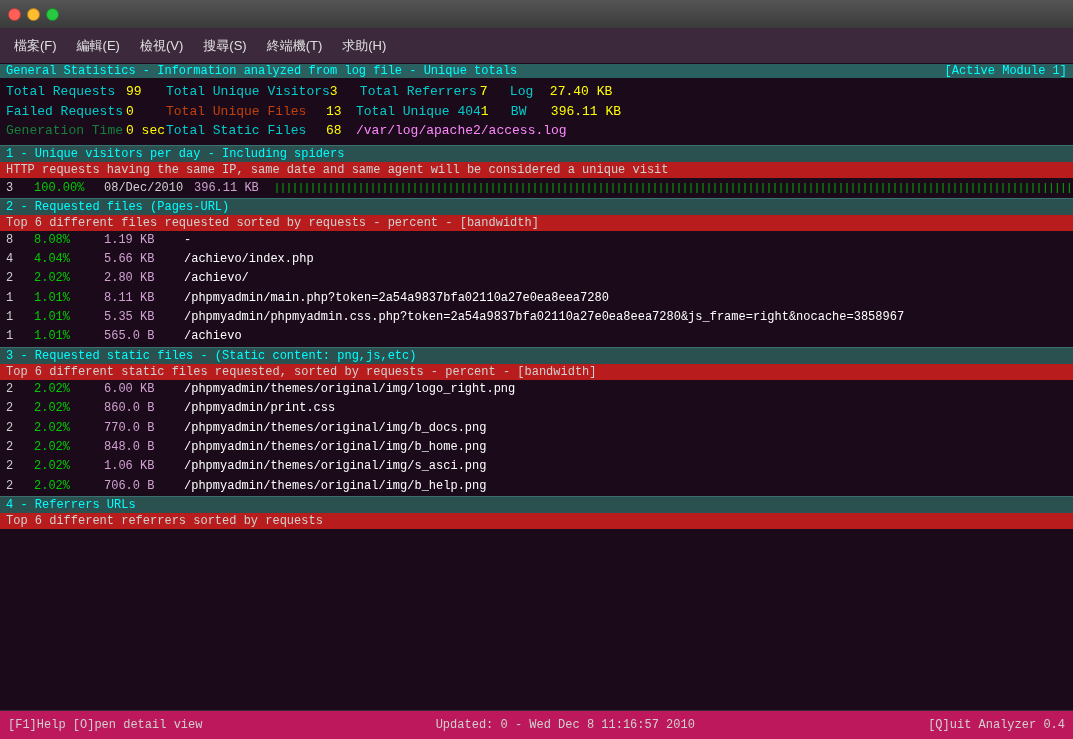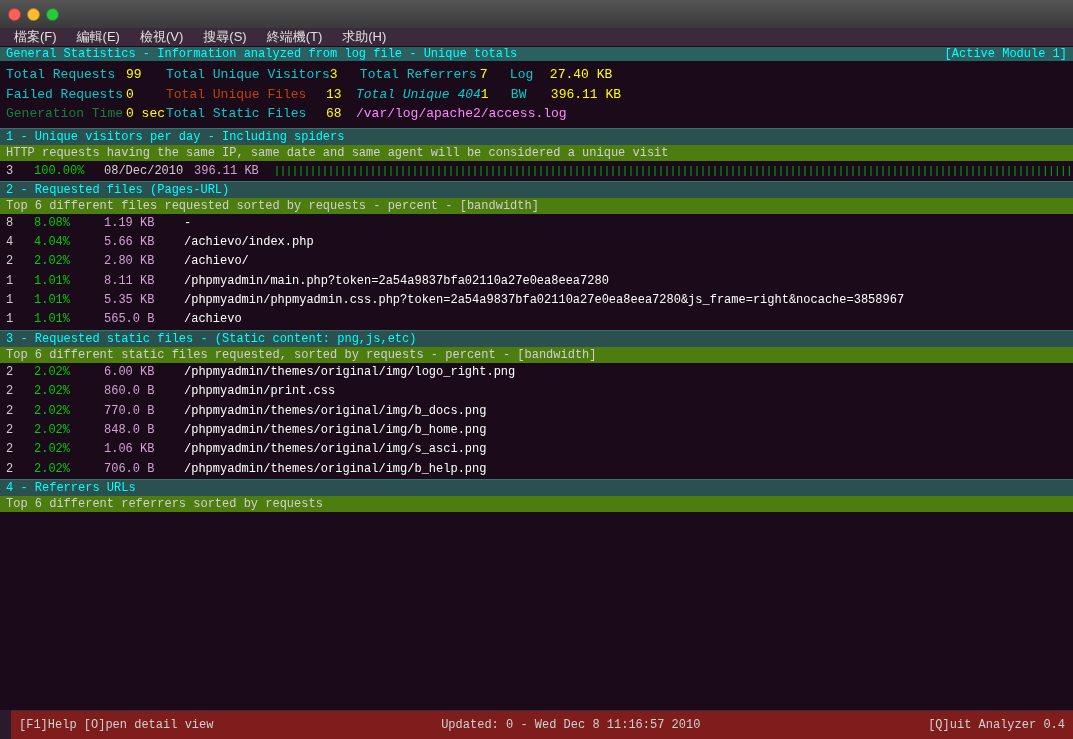--- a/index.html
+++ b/index.html
@@ -38,21 +38,21 @@
       flex: 1;
       text-align: center;
       color: #ddd;
       font-size: 13px;
       font-family: sans-serif;
     }
 
     
     .menu-bar {
       background: #3c2a3c;
-      height: 19px;
+      height: 36px;
       display: flex;
       align-items: center;
       padding: 0 4px;
       flex-shrink: 0;
       border-bottom: 1px solid #1a0a1a;
     }
     .menu-item {
       color: #e0e0e0;
       padding: 2px 10px;
       font-size: 13px;
@@ -101,21 +101,21 @@
       padding: 1px 6px;
       font-size: 12px;
       flex-shrink: 0;
       border-top: 1px solid #3a7070;
     }
     .section-desc {
       color: #d0d0d0;
       padding: 1px 6px;
       font-size: 12px;
       flex-shrink: 0;
-      background: #4d7c0f;
+      background: #b91c1c;
     }
 
     
     .data-section {
       background: #1a0a1a;
       flex-shrink: 0;
     }
     .data-row {
       display: flex;
       padding: 1px 6px;
@@ -146,30 +146,29 @@
     .vis-bar { color: #00cc00; font-size: 10px; }
 
     
     .section1-spacer {
       background: #1a0a1a;
       flex: 0 0 80px;
     }
 
     
     .status-bar {
-      background: #7f1d1d;
+      background: #be185d;
       height: 24px;
       display: flex;
       align-items: center;
       padding: 14px 8px;
       justify-content: space-between;
       border-top: 1px solid #3a2a3a;
       flex-shrink: 0;
       font-size: 12px;
-      margin-left: 11px;
     }
     .status-left { color: #d0d0d0; }
     .status-right { color: #d0d0d0; }
 
     
     .content-with-scroll {
       display: flex;
       flex: 1;
       overflow: hidden;
     }
@@ -218,21 +217,21 @@
   <span style="color:#00cccc; min-width:120px;">Total Referrers</span>
   <span style="color:#ffff00; min-width:30px;">7</span>
   <span style="color:#00cccc; min-width:40px;">Log</span>
   <span style="color:#ffff00;">27.40 KB</span>
 </div>
           <div class="stats-row">
   <span style="color:#00cccc; min-width:120px;">Failed Requests</span>
   <span style="color:#ffff00; min-width:40px;">0</span>
   <span style="color:#c2410c; min-width:160px;">Total Unique Files</span>
   <span style="color:#ffff00; min-width:30px;">13</span>
-  <span style="color:#00cccc; min-width:120px;font-style:italic;">Total Unique 404</span>
+  <span style="color:#00cccc; min-width:120px;">Total Unique 404</span>
   <span style="color:#ffff00; min-width:30px;">1</span>
   <span style="color:#00cccc; min-width:40px;">BW</span>
   <span style="color:#ffff00;">396.11 KB</span>
 </div>
           <div class="stats-row">
   <span style="color:#15803d; min-width:120px;">Generation Time</span>
   <span style="color:#ffff00; min-width:40px;">0 sec</span>
   <span style="color:#00cccc; min-width:160px;">Total Static Files</span>
   <span style="color:#ffff00; min-width:30px;">68</span>
   <span style="color:#ff88ff;">/var/log/apache2/access.log</span>

